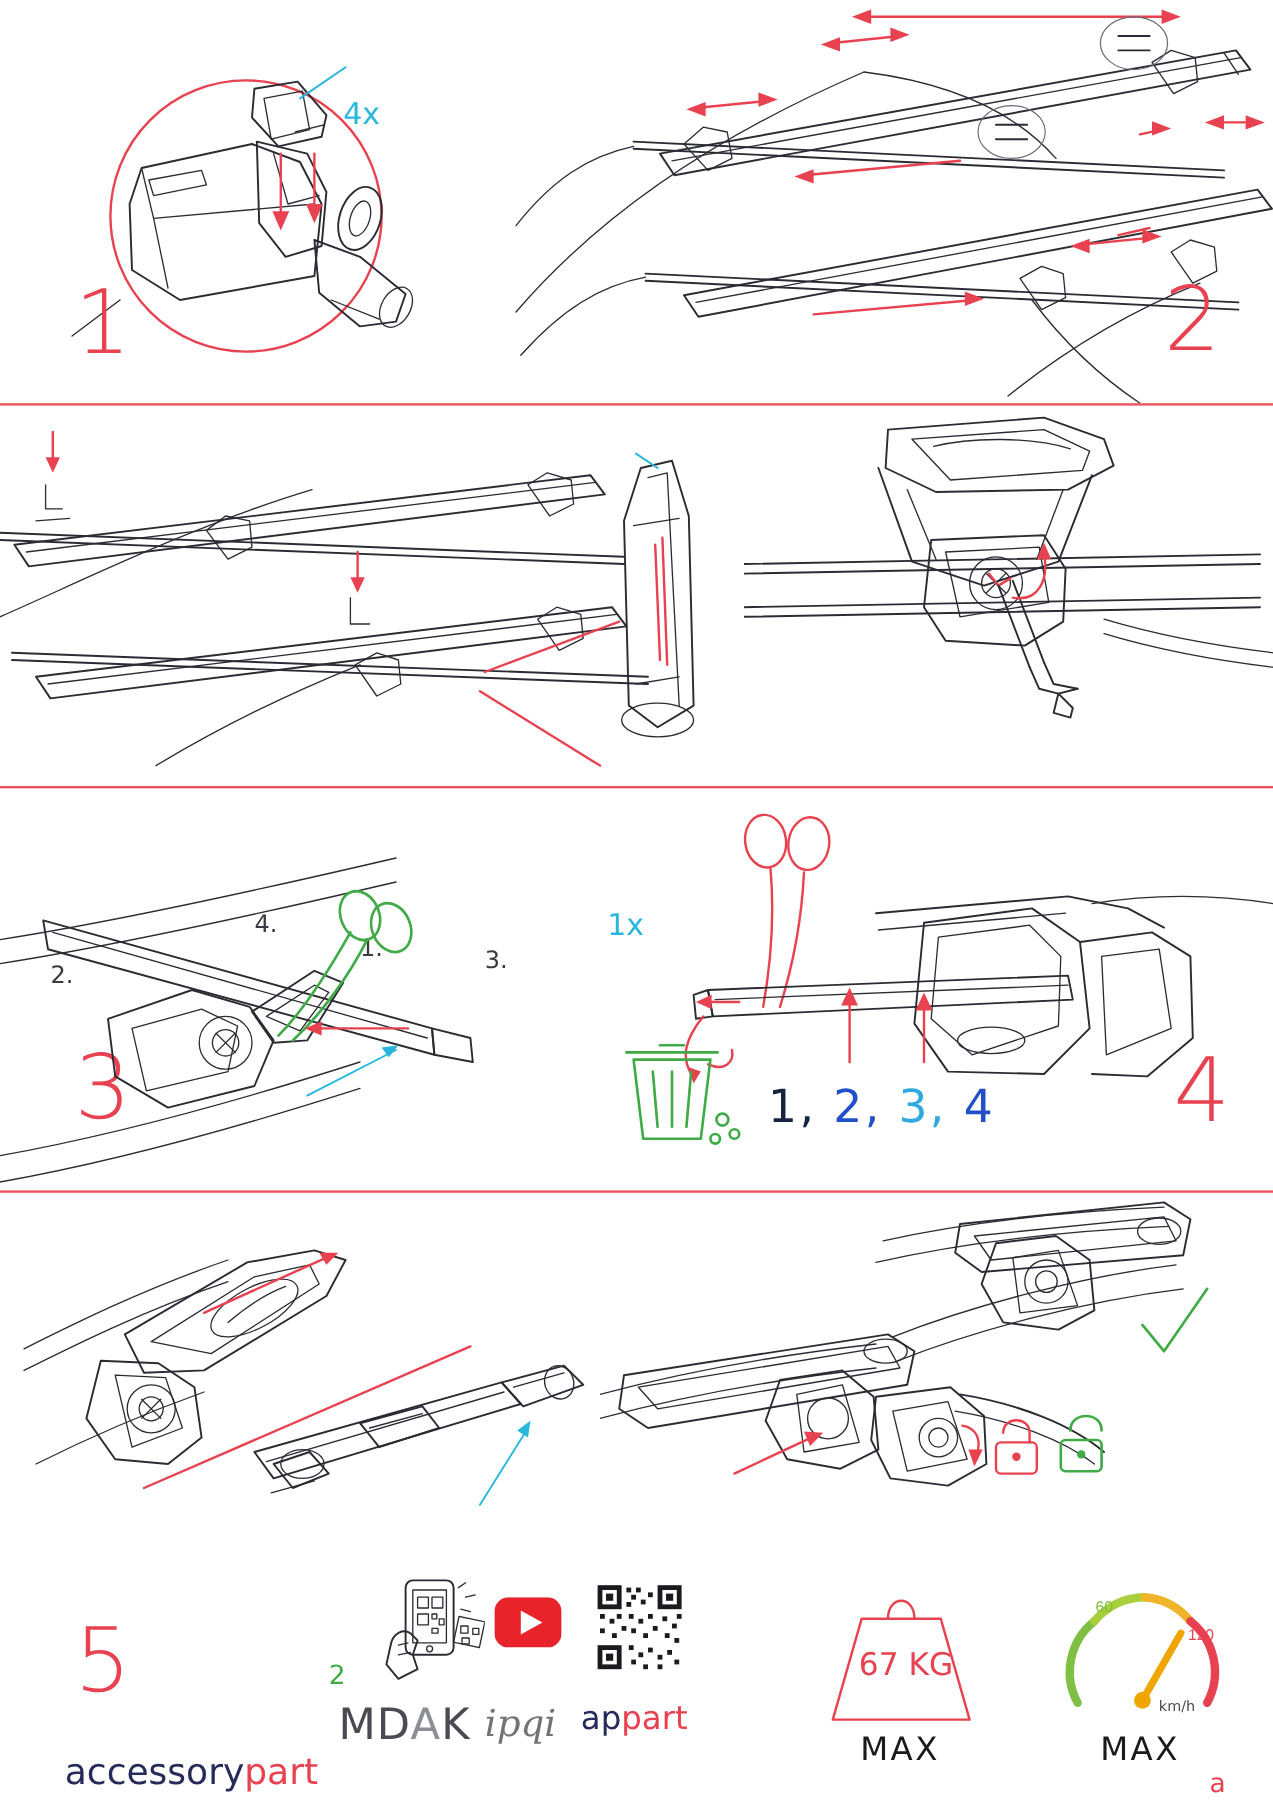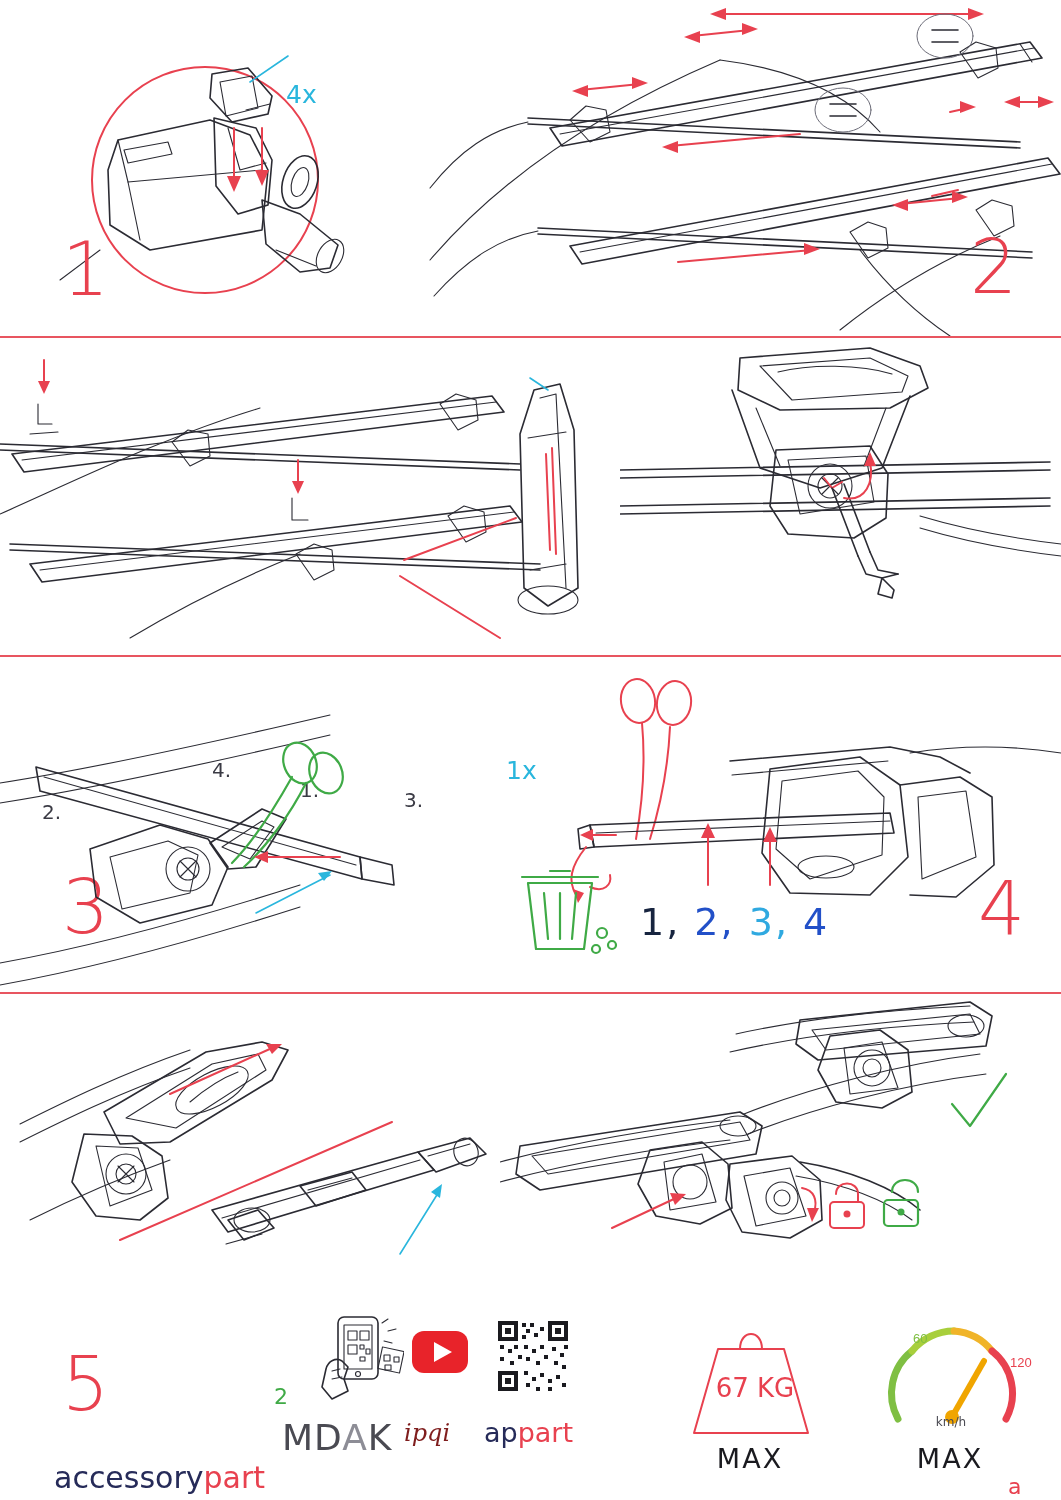--- a/index.html
+++ b/index.html
@@ -98,22 +98,22 @@
     font-size: 36px;
     color: #4a4a52;
     letter-spacing: 1px;
   }
   .mdak .a { color: #8d8d96; }
   .ipqi {
     position: absolute;
     left: 404px; top: 124px;
     font-family: "DejaVu Serif", serif;
     font-style: italic;
-    font-size: 24px;
-    color: #7f1d1d;
+    font-size: 31px;
+    color: #737373;
   }
   .apline {
     position: absolute;
     left: 484px; top: 122px;
     font-family: "DejaVu Sans", sans-serif;
     font-size: 27px;
     color: #262b59;
   }
   .apline .line { color: #e8414f; }
 
@@ -137,27 +137,27 @@
     position: absolute;
     left: 700px; top: 78px;
     width: 110px; text-align: center;
     font-family: "DejaVu Sans", sans-serif;
     font-size: 26px;
     color: #e8414f;
   }
   .kmh {
     position: absolute;
     left: 906px; top: 120px;
-    width: 90px; text-align: center;
+    width: 90px; text-align: right;
     font-size: 12px;
     color: #4a4a52;
     font-family: "DejaVu Sans", sans-serif;
   }
   .spd60 { position:absolute; left: 896px; top: 36px; font-size: 13px; color:#7fbf43;margin-left:17px; }
-  .spd120 { position:absolute; left: 990px; top: 60px; font-size: 13px; color:#e8414f;margin-left:20px; }
+  .spd120 { position:absolute; left: 990px; top: 60px; font-size: 13px; color:#e8414f; }
 
   svg { display: block; }
   .ln { fill: none; stroke: #2b2b33; stroke-width: 1.6; stroke-linecap: round; stroke-linejoin: round; }
   .ln2 { fill: none; stroke: #2b2b33; stroke-width: 1.1; stroke-linecap: round; stroke-linejoin: round; }
   .lnl { fill: none; stroke: #6c6c78; stroke-width: 1; stroke-linecap: round; }
   .rd { fill: none; stroke: #e8414f; stroke-width: 2; stroke-linecap: round; stroke-linejoin: round; }
   .rdf { fill: #e8414f; }
   .cy { fill: none; stroke: #29b6dd; stroke-width: 1.6; stroke-linecap: round; }
   .cyf { fill: #29b6dd; }
   .gr { fill: none; stroke: #3faa46; stroke-width: 2.2; stroke-linecap: round; stroke-linejoin: round; }

